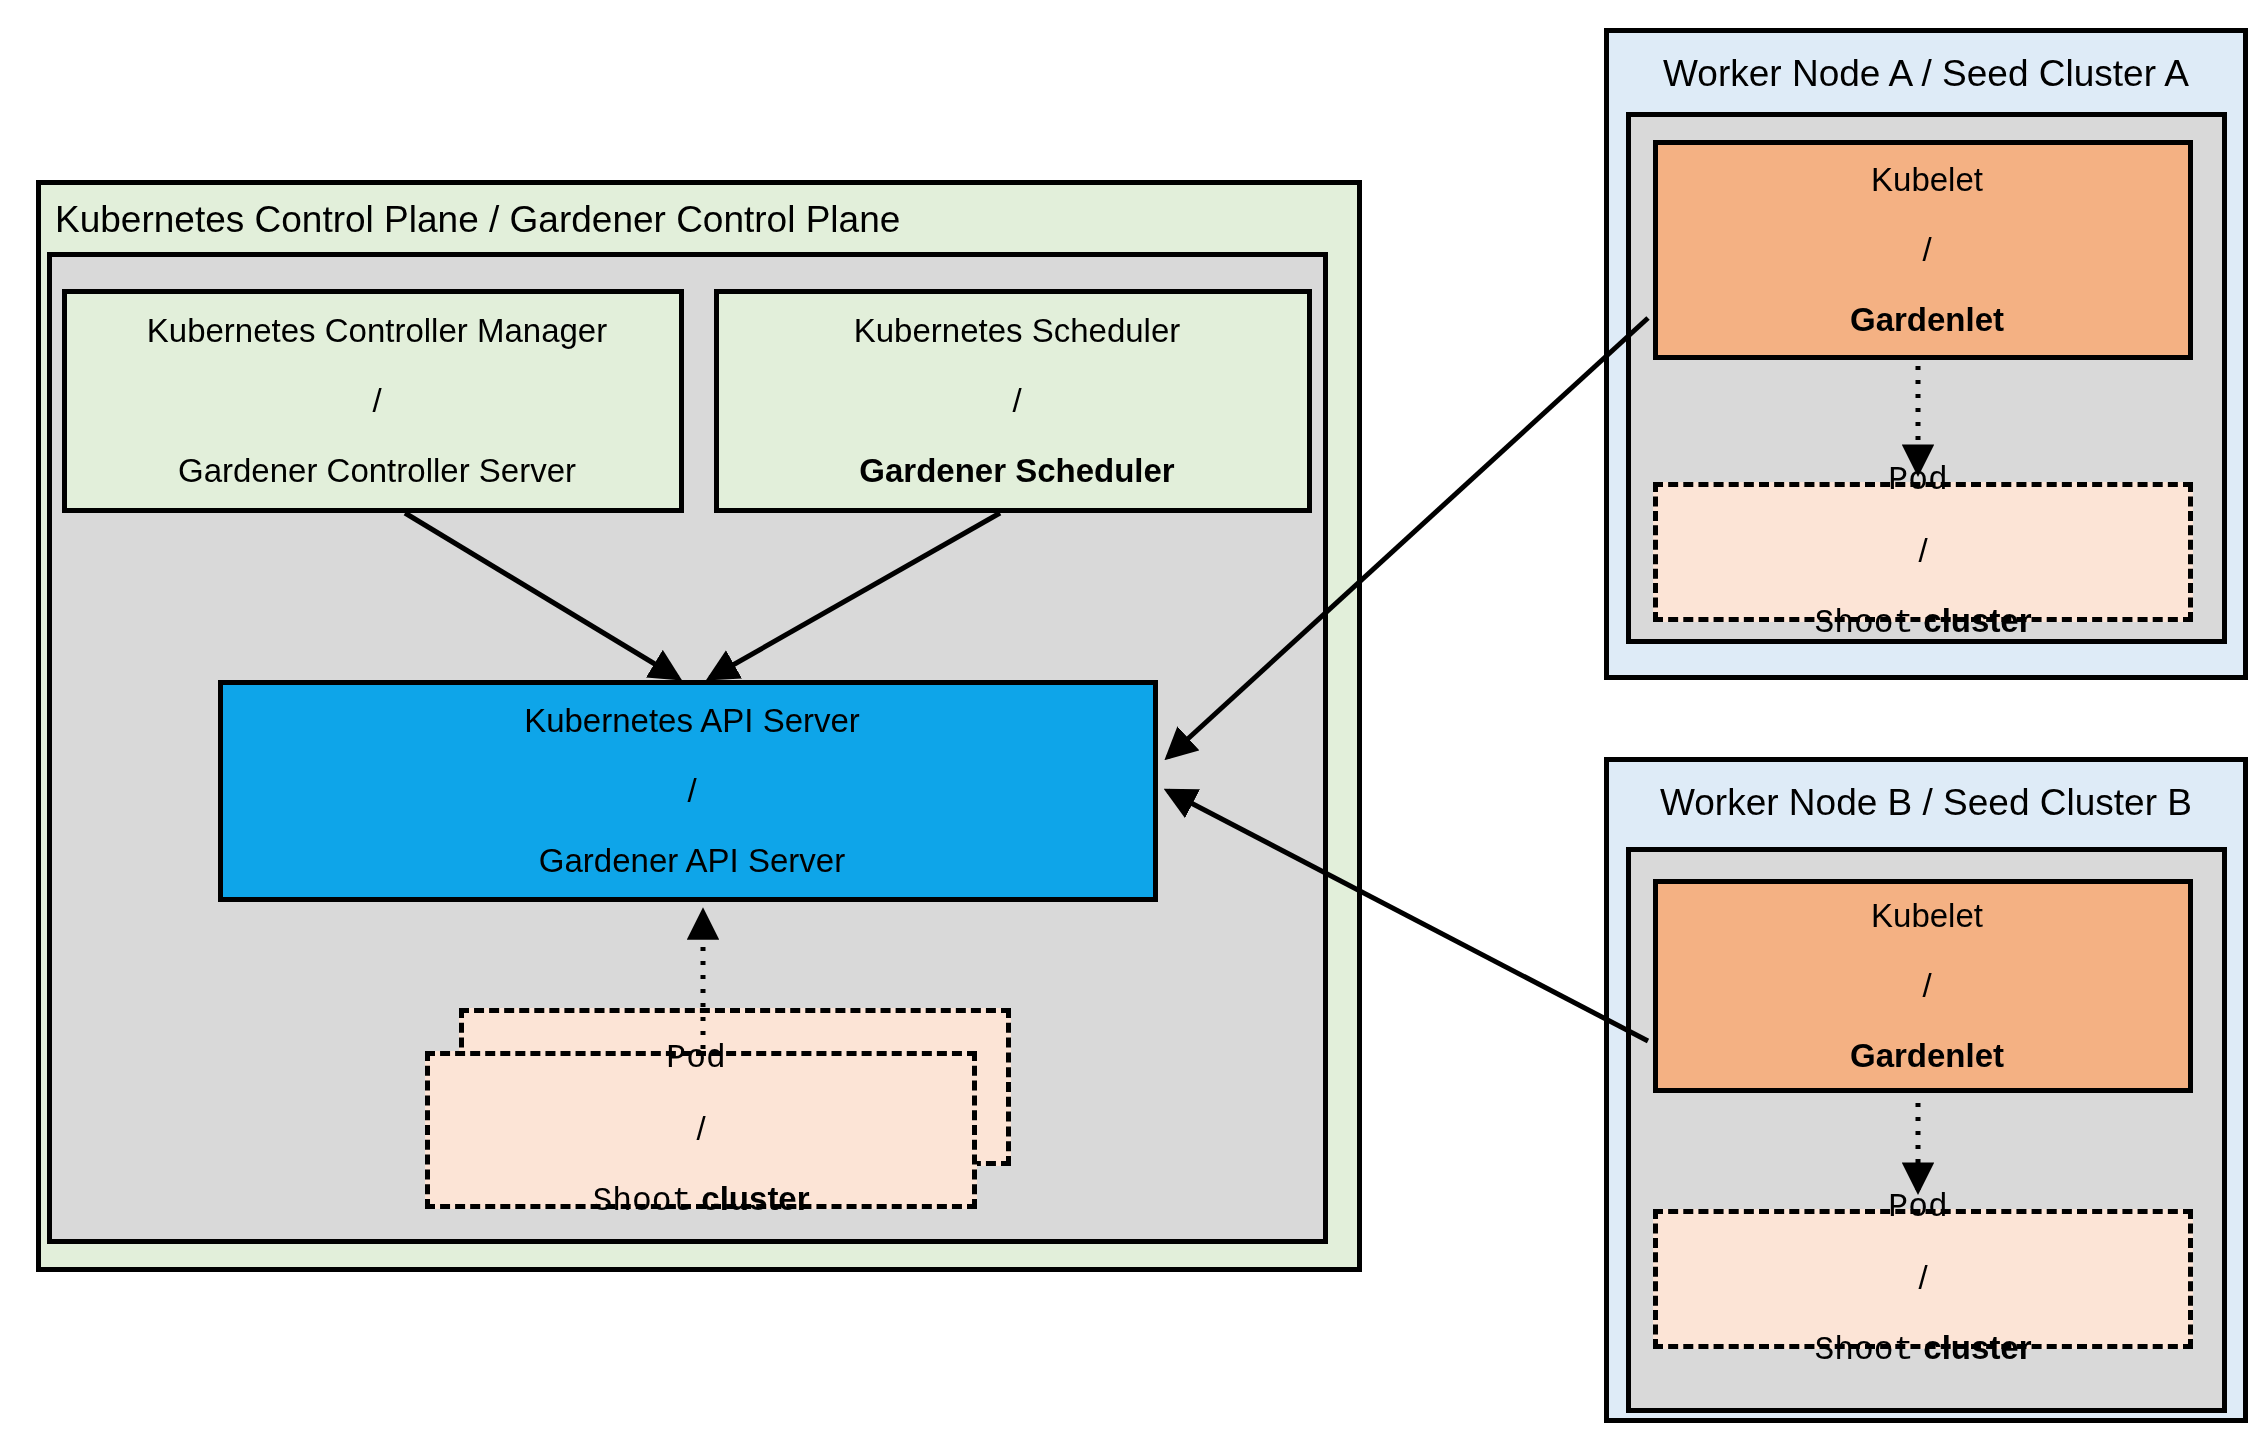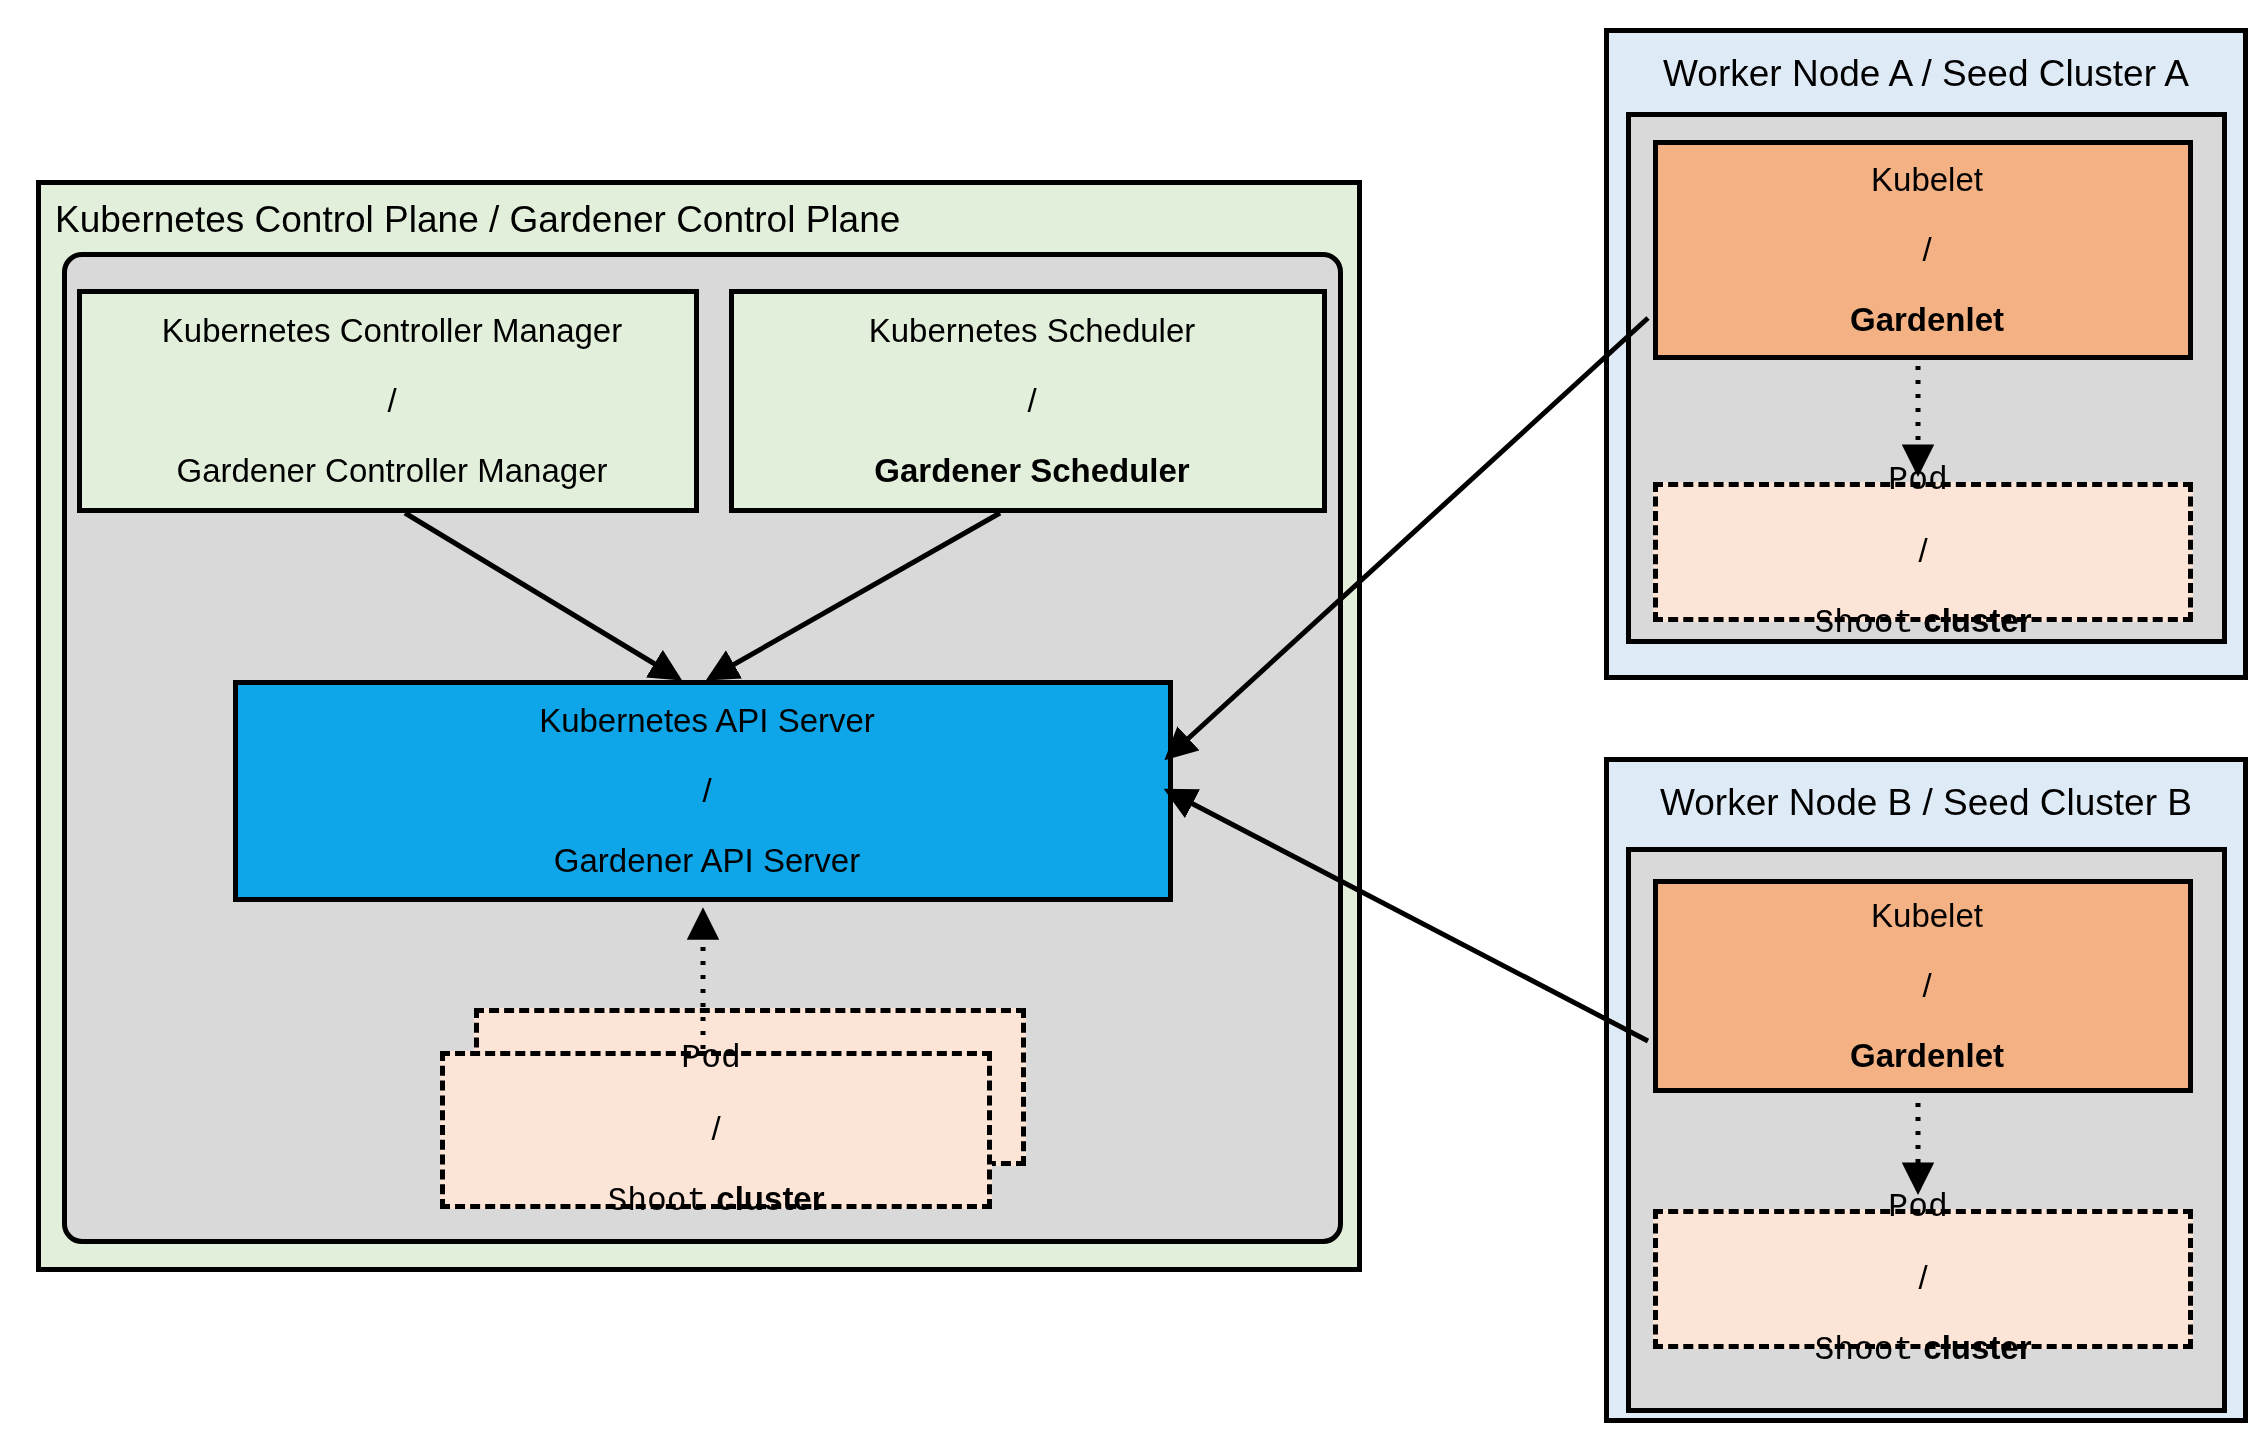--- a/index.html
+++ b/index.html
@@ -38,26 +38,26 @@
   }
   svg.overlay line { stroke: #000; stroke-width: 5px; }
   svg.overlay line.dotted { stroke-dasharray: 4 10; }
 </style>
 </head>
 <body>
 
 <div class="abs box" style="left: 36px; top: 180px; width: 1326px; height: 1092px; background-color: rgb(226, 239, 218);">
   <div class="cp-title ttl">Kubernetes Control Plane / Gardener Control Plane</div>
 
-  <div class="abs box" style="left: 21px; top: 67px; width: 1281px; height: 992px; background-color: rgb(217, 217, 217); border-radius: 20px;">
+  <div class="abs box" style="left: 6px; top: 67px; width: 1281px; height: 992px; background-color: rgb(217, 217, 217);">
 
     <div class="abs box center-lines" style="left: 10px; top: 32px; width: 622px; height: 224px; background-color: rgb(226, 239, 218);">
       <div>Kubernetes Controller Manager</div>
       <div>/</div>
-      <div>Gardener Controller Manager</div>
+      <div>Gardener Controller Server</div>
     </div>
 
     <div class="abs box center-lines" style="left: 662px; top: 32px; width: 598px; height: 224px; background-color: rgb(226, 239, 218);">
       <div>Kubernetes Scheduler</div>
       <div>/</div>
       <div class="bold">Gardener Scheduler</div>
     </div>
 
     <div class="abs box center-lines" style="left: 166px; top: 423px; width: 940px; height: 222px; background-color: #0ea5e9;">
       <div>Kubernetes API Server</div>

